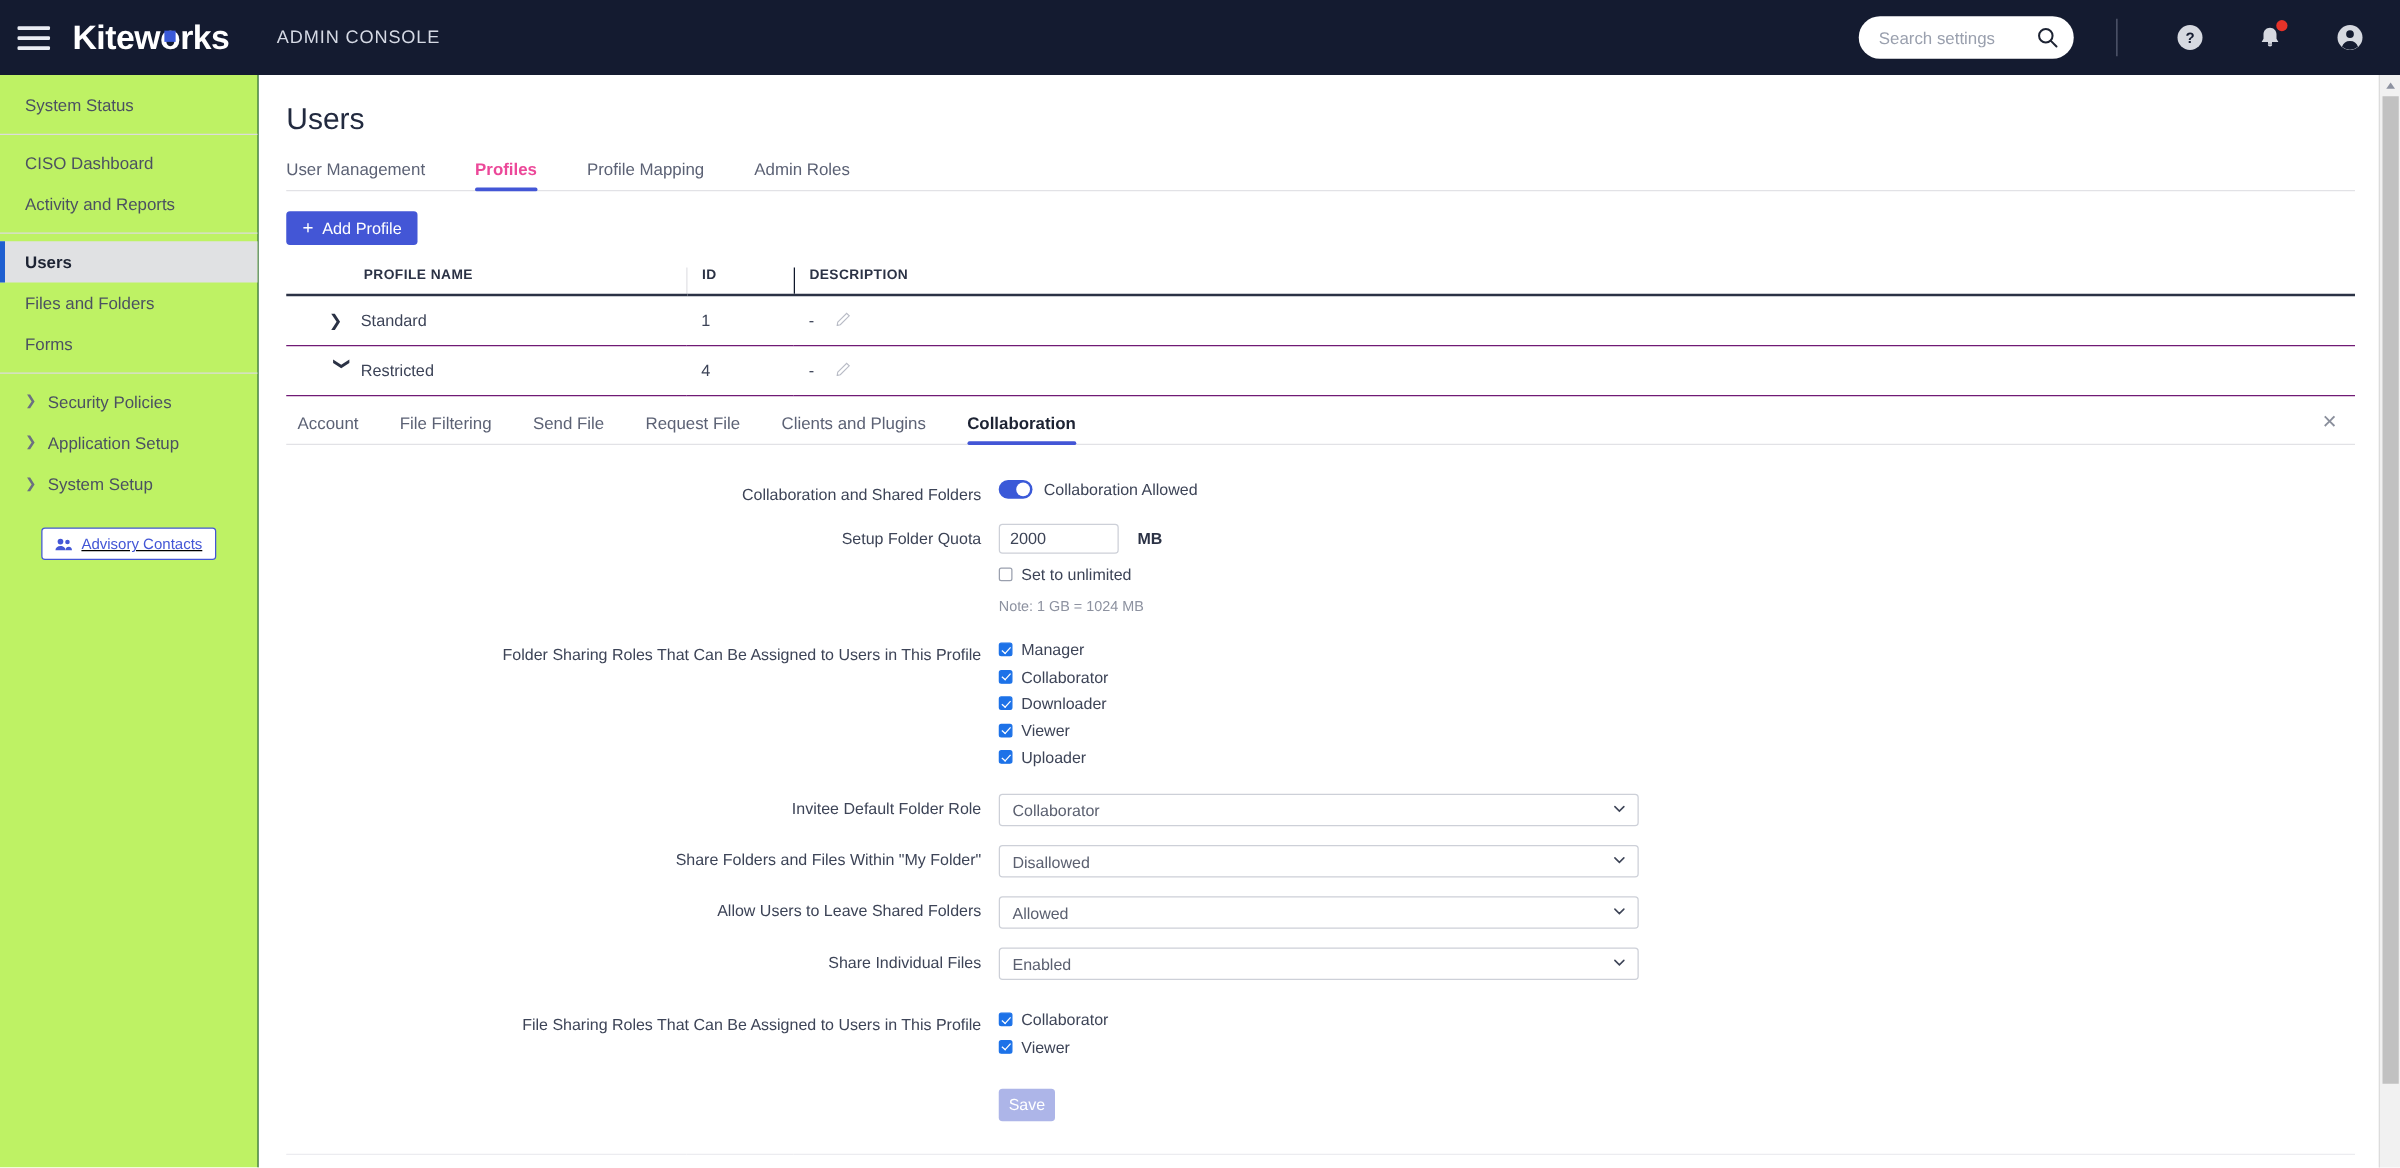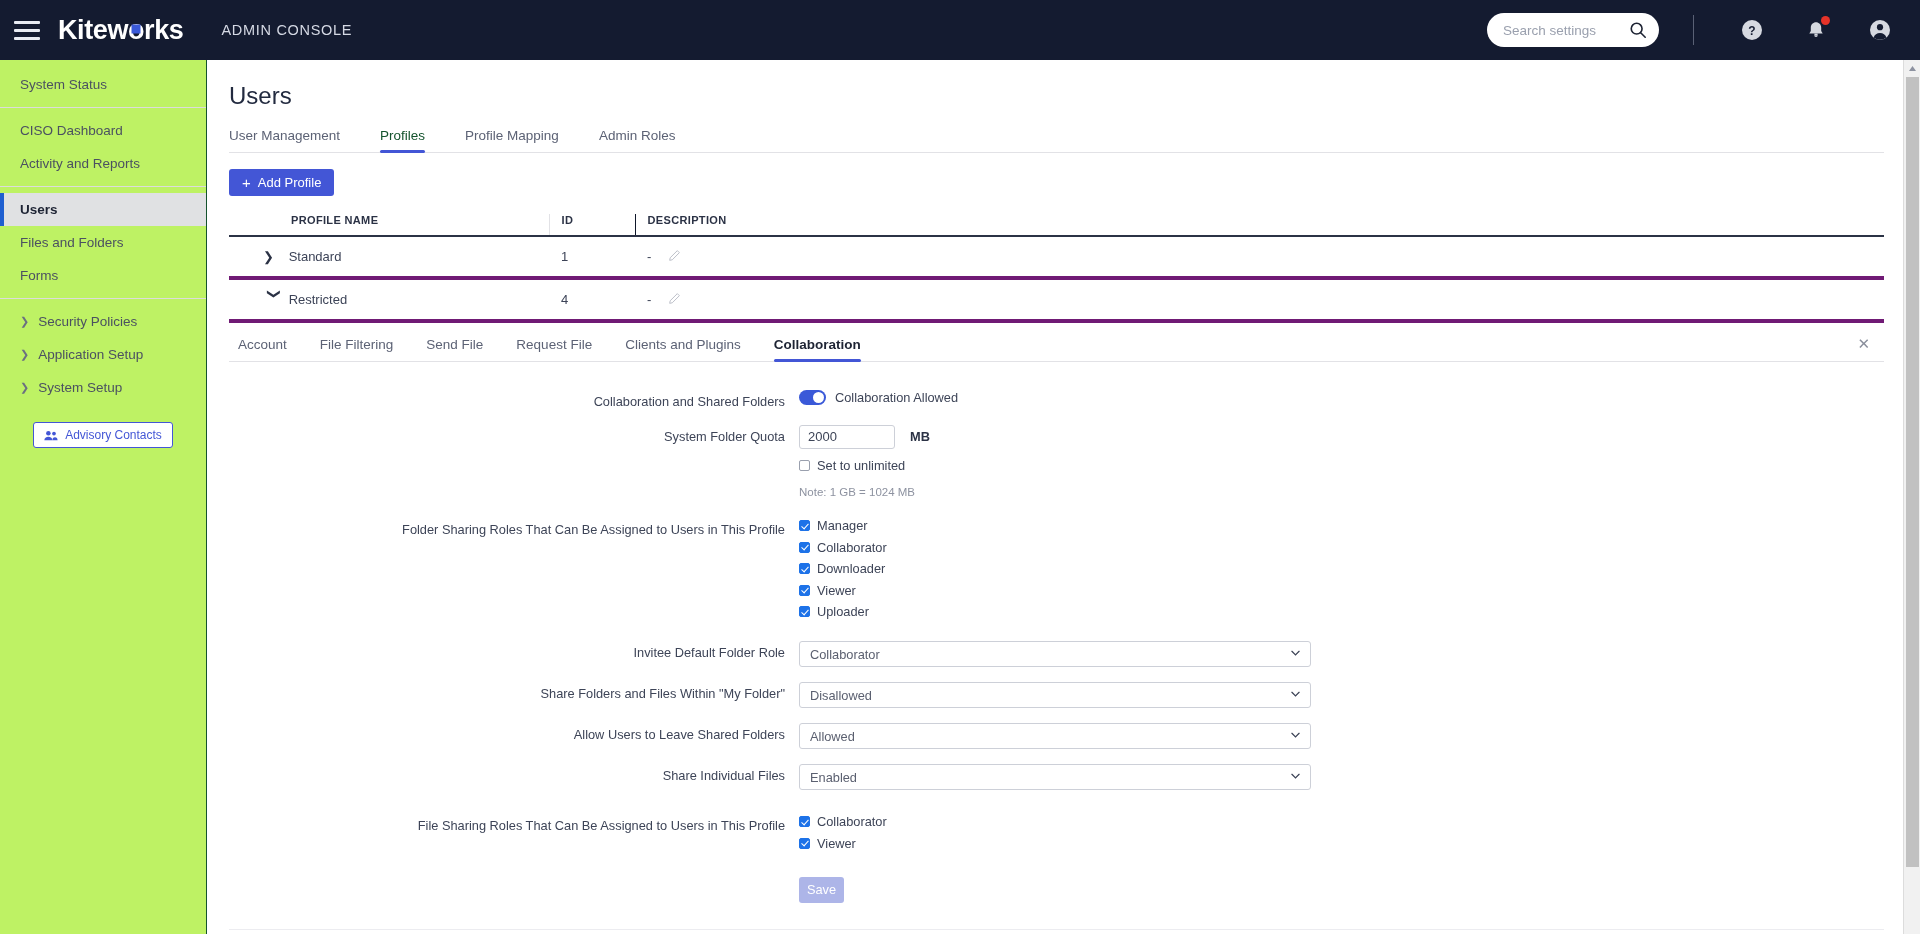--- a/index.html
+++ b/index.html
@@ -85,21 +85,21 @@
     white-space: nowrap;
   }
   .nav-item.active {
     background: #e0e1e3; color: #1d2333; font-weight: bold;
     border-left: 4px solid #1f5fd0;
   }
   .nav-item .chev {
     margin-right: 9px; font-size: 11px; color: #6b7081; line-height: 1;
   }
   .nav-sep { height: 1px; background: #dcdcdc; margin: 6px 0 6px 0; }
-  .advisory-wrap { padding: 18px 0 0 0; display: flex; justify-content: center; }
+  .advisory-wrap { padding: 18px 0 0 0; display: flex; justify-content: center; text-decoration: underline; }
   .advisory-btn {
     border: 1px solid #4356d6; color: #4356d6; background: #ffffff;
     border-radius: 3px; height: 26px; padding: 0 10px;
     display: flex; align-items: center; gap: 7px;
     font-size: 12px; cursor: pointer; white-space: nowrap;
     font-family: "Liberation Sans", sans-serif;
   }
 
   
   .main {
@@ -113,21 +113,21 @@
 
   
   .tabs {
     display: flex; gap: 0; border-bottom: 1px solid #e2e2e6;
     margin-bottom: 16px;
   }
   .tab {
     padding: 0 20px 9px 0; margin-right: 20px; font-size: 13.5px;
     color: #5c6275; cursor: pointer; position: relative; white-space: nowrap;
   }
-  .tab.active { color: #14532d; font-weight: normal; }
+  .tab.active { color: #ec4899; font-weight: bold; }
   .tab.active::after {
     content: ""; position: absolute; left: 0; right: 20px; bottom: -1px;
     height: 3px; background: #4356d6; border-radius: 2px;
   }
 
   .add-btn {
     background: #4356d6; color: #fff; border: none; border-radius: 3px;
     height: 27px; padding: 0 13px; font-size: 13px; cursor: pointer;
     display: inline-flex; align-items: center; gap: 7px;
     font-family: "Liberation Sans", sans-serif; margin-bottom: 18px;
@@ -139,21 +139,21 @@
   .tbl thead th {
     font-size: 11px; font-weight: bold; color: #2b3245; text-align: left;
     letter-spacing: 0.35px; padding: 0 0 9px 0; vertical-align: bottom;
     border-bottom: 2px solid #2b3245;
   }
   .col-name { width: 320px; padding-left: 62px !important; }
   .col-id { width: 86px; border-left: 1px solid #e2e2e6; padding-left: 12px !important; }
   .col-desc { border-left: 1px solid #0f172a; padding-left: 12px !important; }
   .tbl tbody td {
     font-size: 13px; color: #3c4considering; padding: 12px 0;
-    border-bottom: 4px solid #701a75;
+    border-bottom: 1px solid #701a75;
   }
   .prof-row td { padding: 13px 0; border-bottom: 1px solid #ececf0; color: #3c4357; font-size: 13px; }
   .prof-name-cell { padding-left: 34px !important; }
   .chev-toggle {
     display: inline-block; width: 22px; color: #2b3245; font-size: 13px;
     cursor: pointer;
   }
   .pencil {
     display: inline-block; margin-left: 14px; color: #b9bcc6; cursor: pointer;
   }
@@ -454,21 +454,21 @@
             <div class="flabel">Collaboration and Shared Folders</div>
             <div class="fctl">
               <div class="fctl-row">
                 <div class="toggle"></div>
                 <span class="toggle-text">Collaboration Allowed</span>
               </div>
             </div>
           </div>
 
           <div class="frow" style="margin-bottom:20px;">
-            <div class="flabel">System Folder Quota</div>
+            <div class="flabel">Setup Folder Quota</div>
             <div class="fctl">
               <div class="fctl-row">
                 <input class="num-input" type="text" value="2000" style="">
                 <span class="unit">MB</span>
               </div>
               <div class="cbrow unlim-row">
                 <span class="cb"></span>
                 <span class="cb-label">Set to unlimited</span>
               </div>
               <div class="note">Note: 1 GB = 1024 MB</div>

